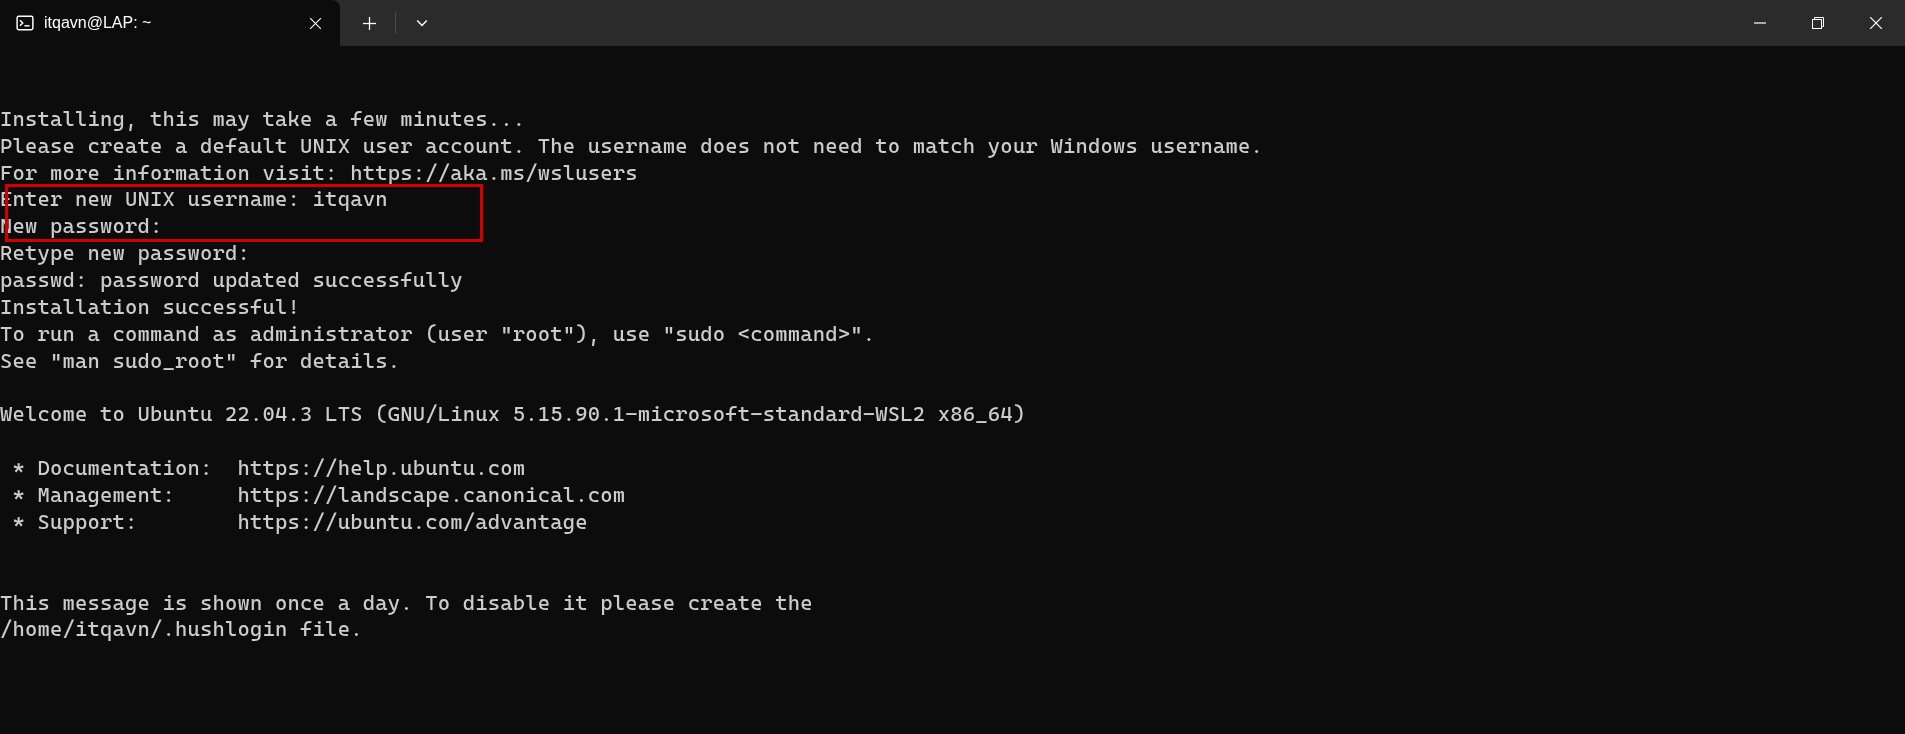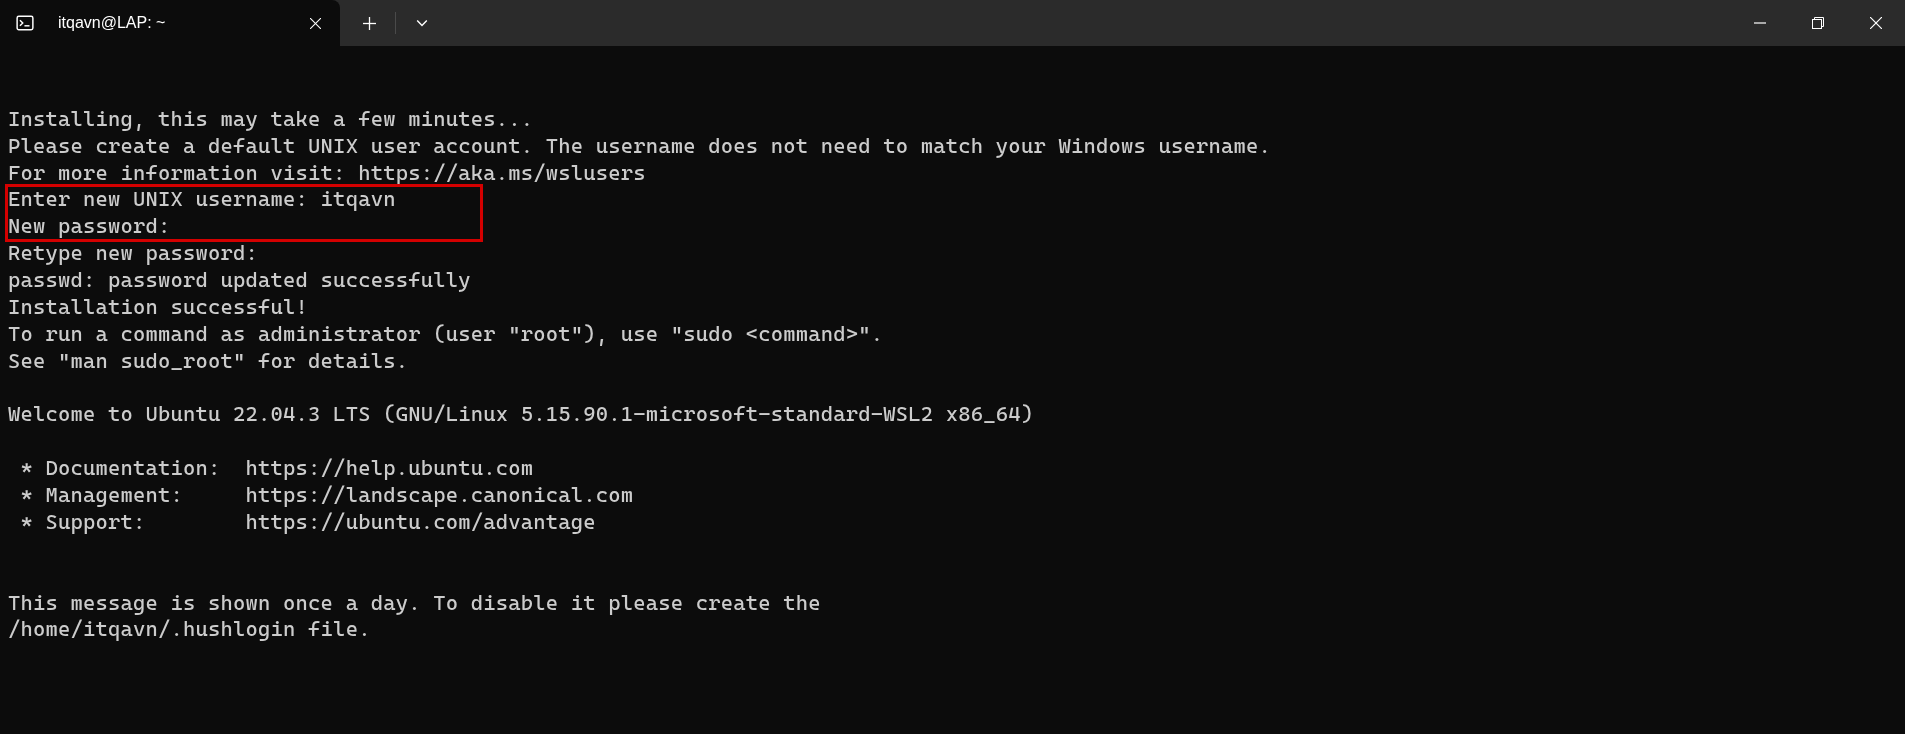--- a/index.html
+++ b/index.html
@@ -20,21 +20,21 @@
     user-select: none;
   }
   .tab {
     background: #0c0c0c;
     display: flex;
     align-items: center;
     padding: 0 14px 0 16px;
     width: 340px;
     border-top-right-radius: 8px;
     position: relative;
-    gap: 24px;
+    gap: 10px;
   }
   .tab-icon {
     width: 18px;
     height: 18px;
     display: inline-flex;
     align-items: center;
     justify-content: center;
   }
   .tab-icon svg { width: 18px; height: 18px; }
   .tab-title {
@@ -83,21 +83,21 @@
     align-items: stretch;
   }
   .win-btn {
     width: 58px;
     display: inline-flex;
     align-items: center;
     justify-content: center;
     color: #ffffff;
   }
   .terminal {
-    padding: 6px 8px 0 8px;
+    padding: 6px 8px 0 0;
     white-space: pre;
     line-height: 1.28;
     letter-spacing: 0.2px;
     position: relative;
   }
   .hl-box {
     border: 3px solid #d40000;
     position: absolute;
     pointer-events: none;
   }

